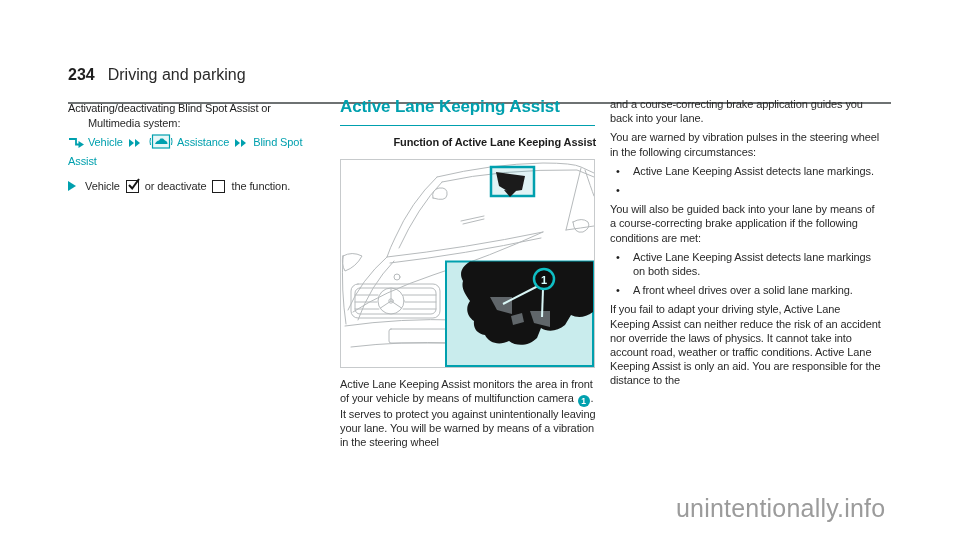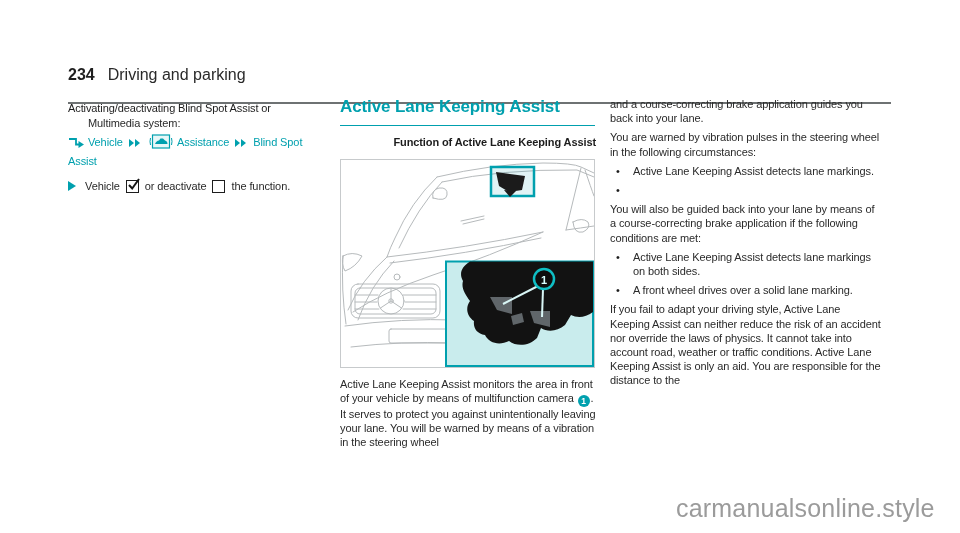--- a/index.html
+++ b/index.html
@@ -219,15 +219,15 @@
         <span>Active Lane Keeping Assist detects lane markings on both sides.</span>
       </li>
       <li>
         <span class="bullet">•</span>
         <span>A front wheel drives over a solid lane marking.</span>
       </li>
     </ul>
     <p>If you fail to adapt your driving style, Active Lane Keeping Assist can neither reduce the risk of an accident nor override the laws of physics. It cannot take into account road, weather or traffic conditions. Active Lane Keeping Assist is only an aid. You are responsible for the distance to the</p>
   </div>
 
-  <div class="watermark">carmanualsonline.style</div>
+  <div class="watermark">unintentionally.info</div>
 
 </div>
 
 </body></html>

